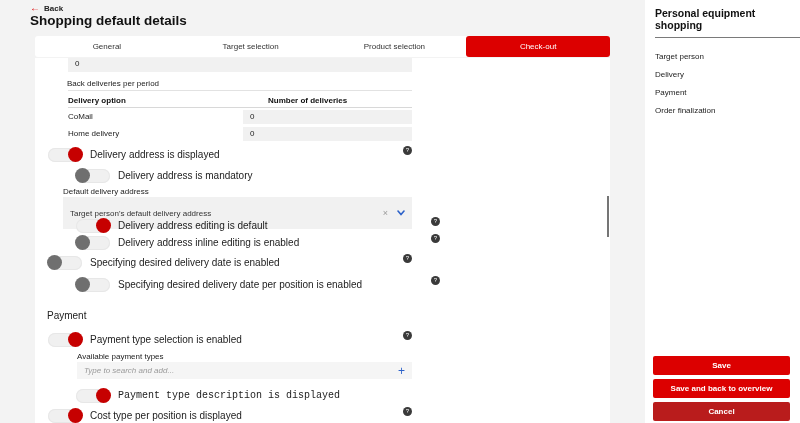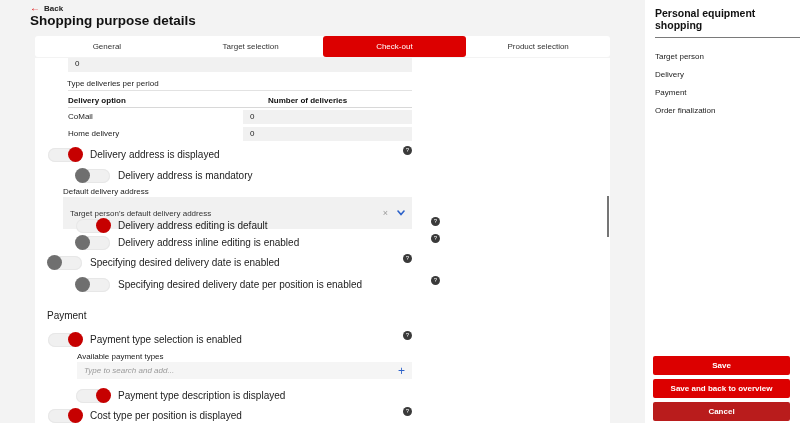--- a/index.html
+++ b/index.html
@@ -78,34 +78,34 @@
   .btn.primary { background:#dc0000; }
   .btn.secondary { background:#b91c1c; }
 </style>
 </head>
 <body>
 
 <div class="back-row">
   <span class="back-arrow">←</span>
   <span class="back-label">Back</span>
 </div>
-<div class="page-title">Shopping purpose details</div>
+<div class="page-title">Shopping default details</div>
 
 <div class="tabbar">
   <div class="tab">General</div>
   <div class="tab">Target selection</div>
+  <div class="tab">Product selection</div>
   <div class="tab active">Check-out</div>
-  <div class="tab">Product selection</div>
 </div>
 
 <div class="panel">
 
   <div class="abs gray-field" style="left:33px; top:-2px; width:344px; height:16px;">0</div>
 
-  <div class="abs small-label" style="left:32px; top:21px;">Type deliveries per period</div>
+  <div class="abs small-label" style="left:32px; top:21px;">Back deliveries per period</div>
 
   <div class="abs divider" style="left:33px; top:32px; width:344px;"></div>
 
   <div class="abs th" style="left:33px; top:38px;">Delivery option</div>
   <div class="abs th" style="left:201px; top:38px;padding-left:32px;">Number of deliveries</div>
   <div class="abs divider" style="left:33px; top:49px; width:344px; background:#d8d8d8;"></div>
 
   <div class="abs td" style="left:33px; top:52px;">CoMail</div>
   <div class="abs cell-gray" style="left:208px; top:52px; width:169px;">0</div>
 
@@ -181,21 +181,21 @@
     <span class="help">?</span>
   </div>
 
   <div class="abs small-label" style="left:42px; top:294px;">Available payment types</div>
 
   <div class="abs search-wrap" style="left:42px; top:304px; width:335px;">
     <input type="text" placeholder="Type to search and add..." style="">
     <span class="plus">+</span>
   </div>
 
-  <div class="trow l1" style="top:330px;">
+  <div class="trow l1" style="top:330px;font-family:Liberation Mono, monospace;">
     <span class="toggle on">
         <span class="knob"></span>
       </span>
     <span class="tlabel">Payment type description is displayed</span>
   </div>
 
   <div class="trow l0" style="top:350px;">
     <span class="toggle on">
         <span class="knob"></span>
       </span>

